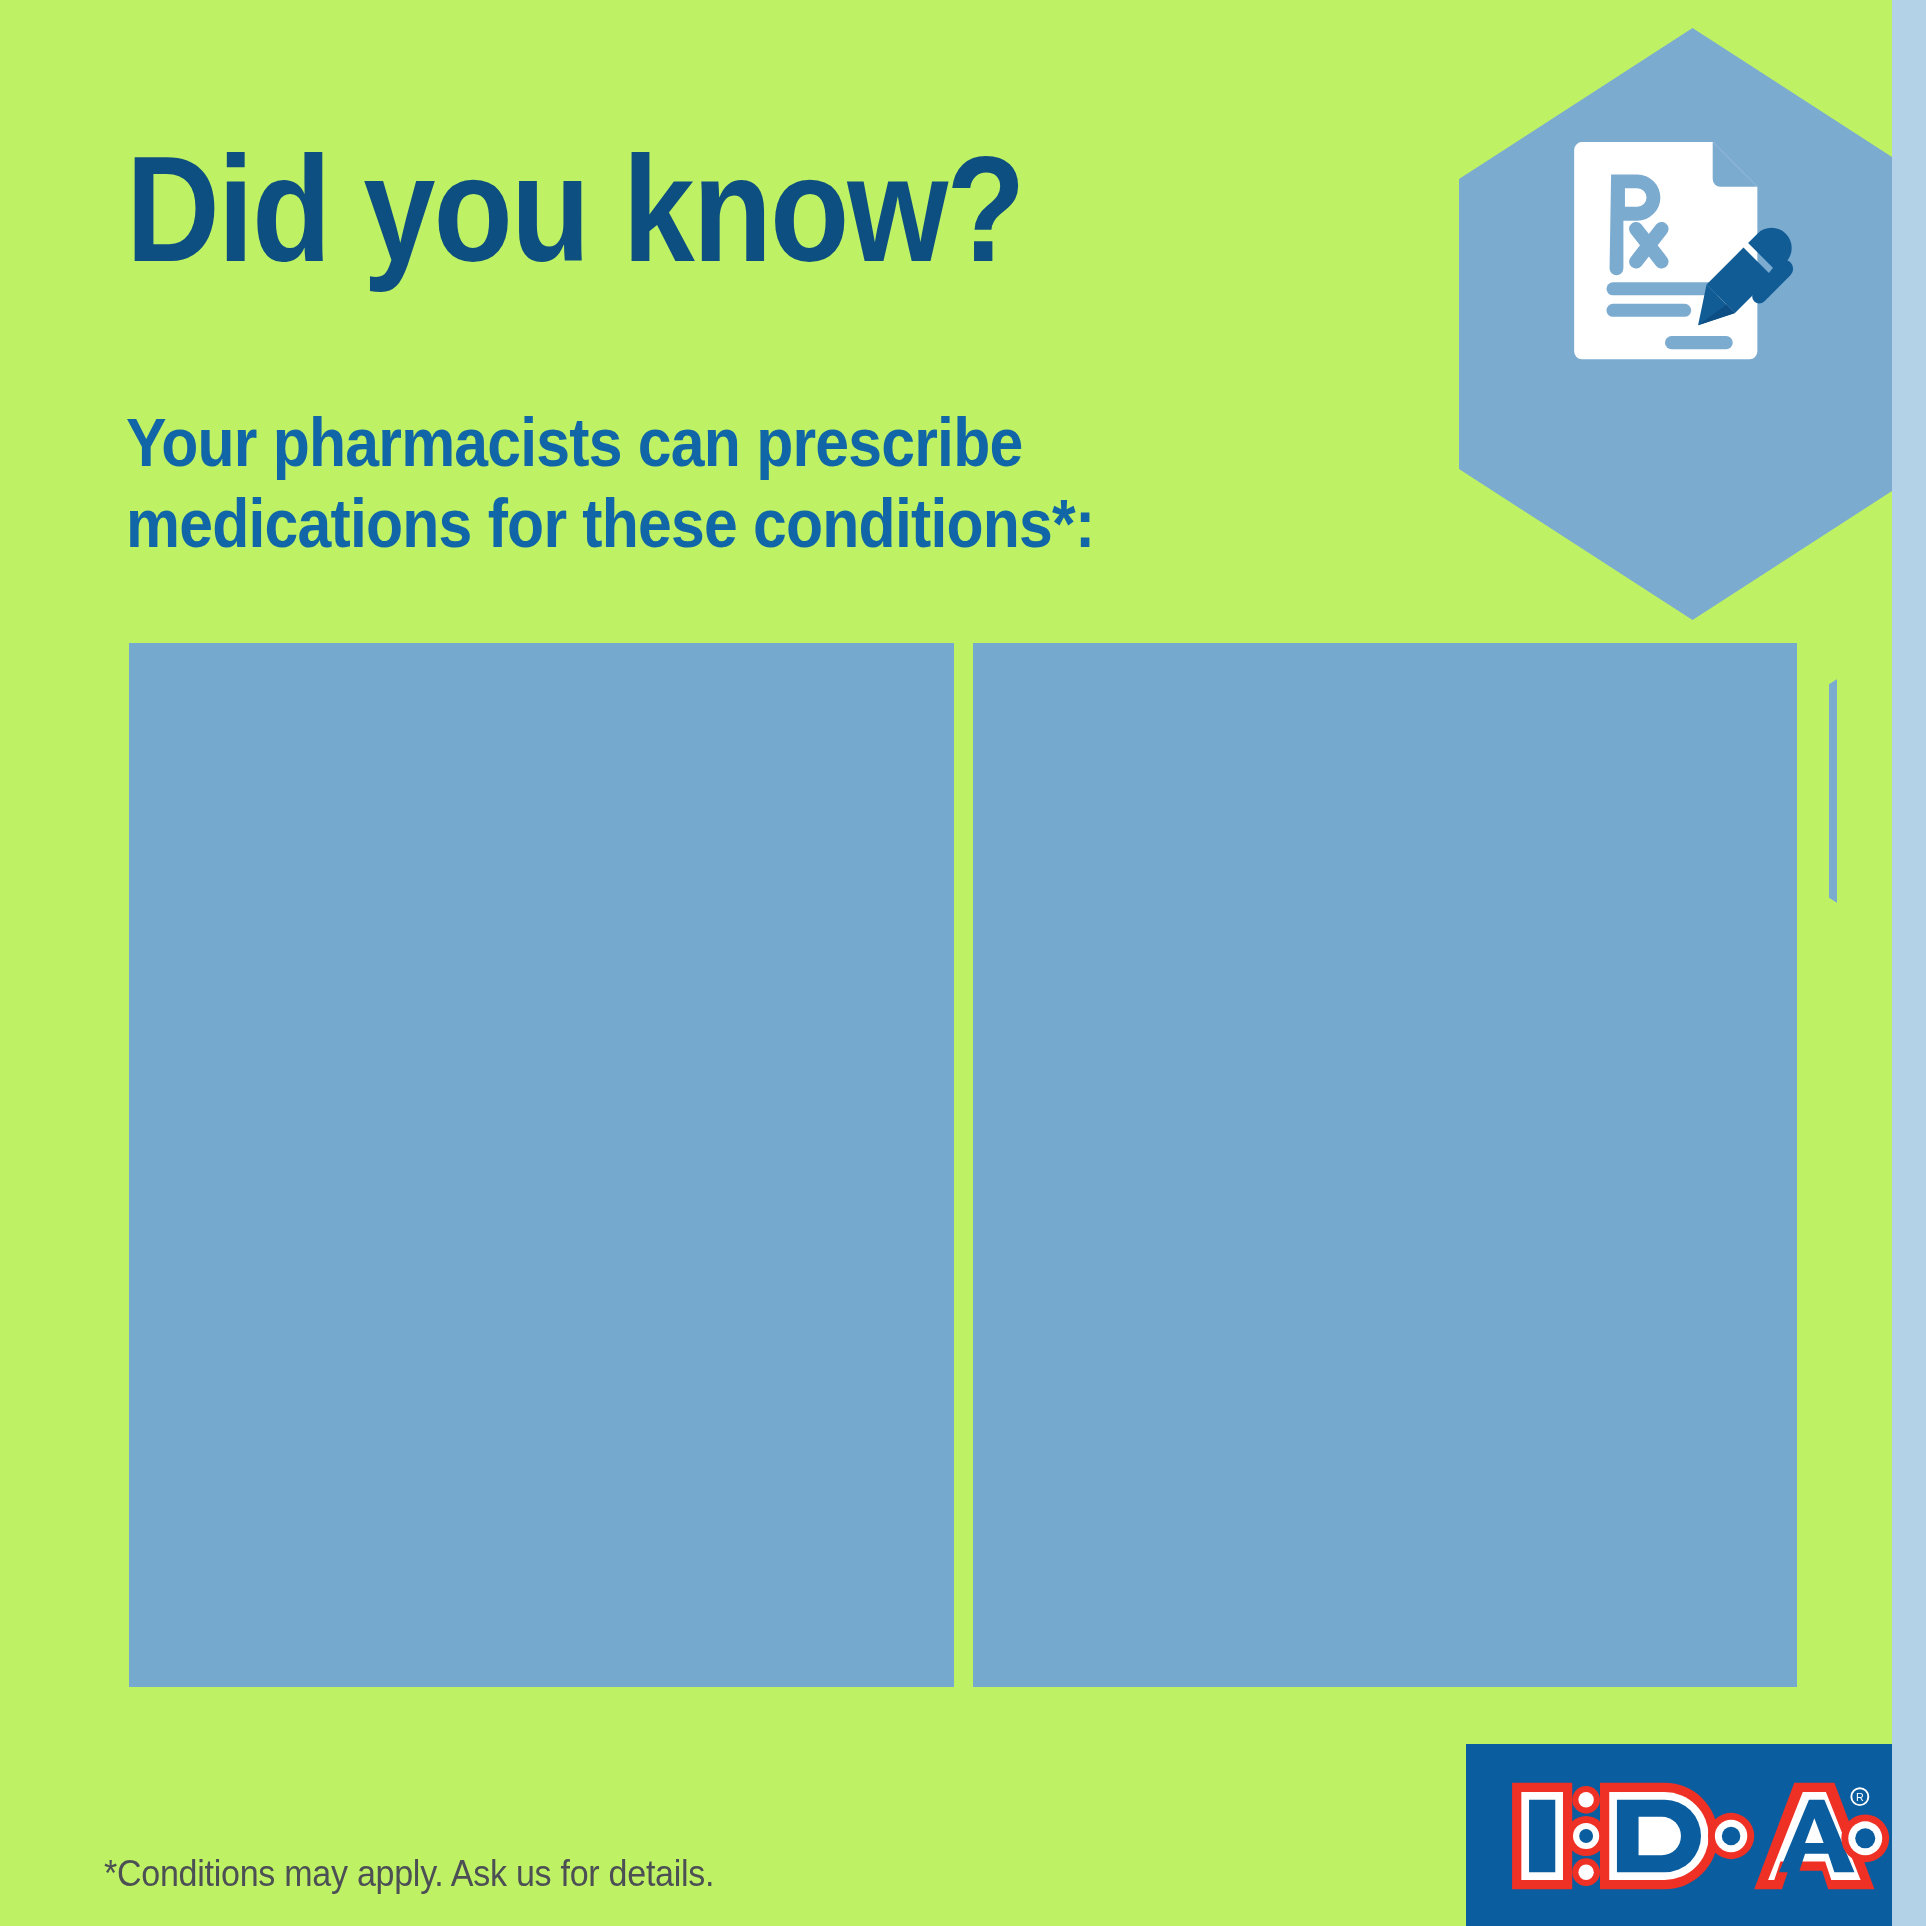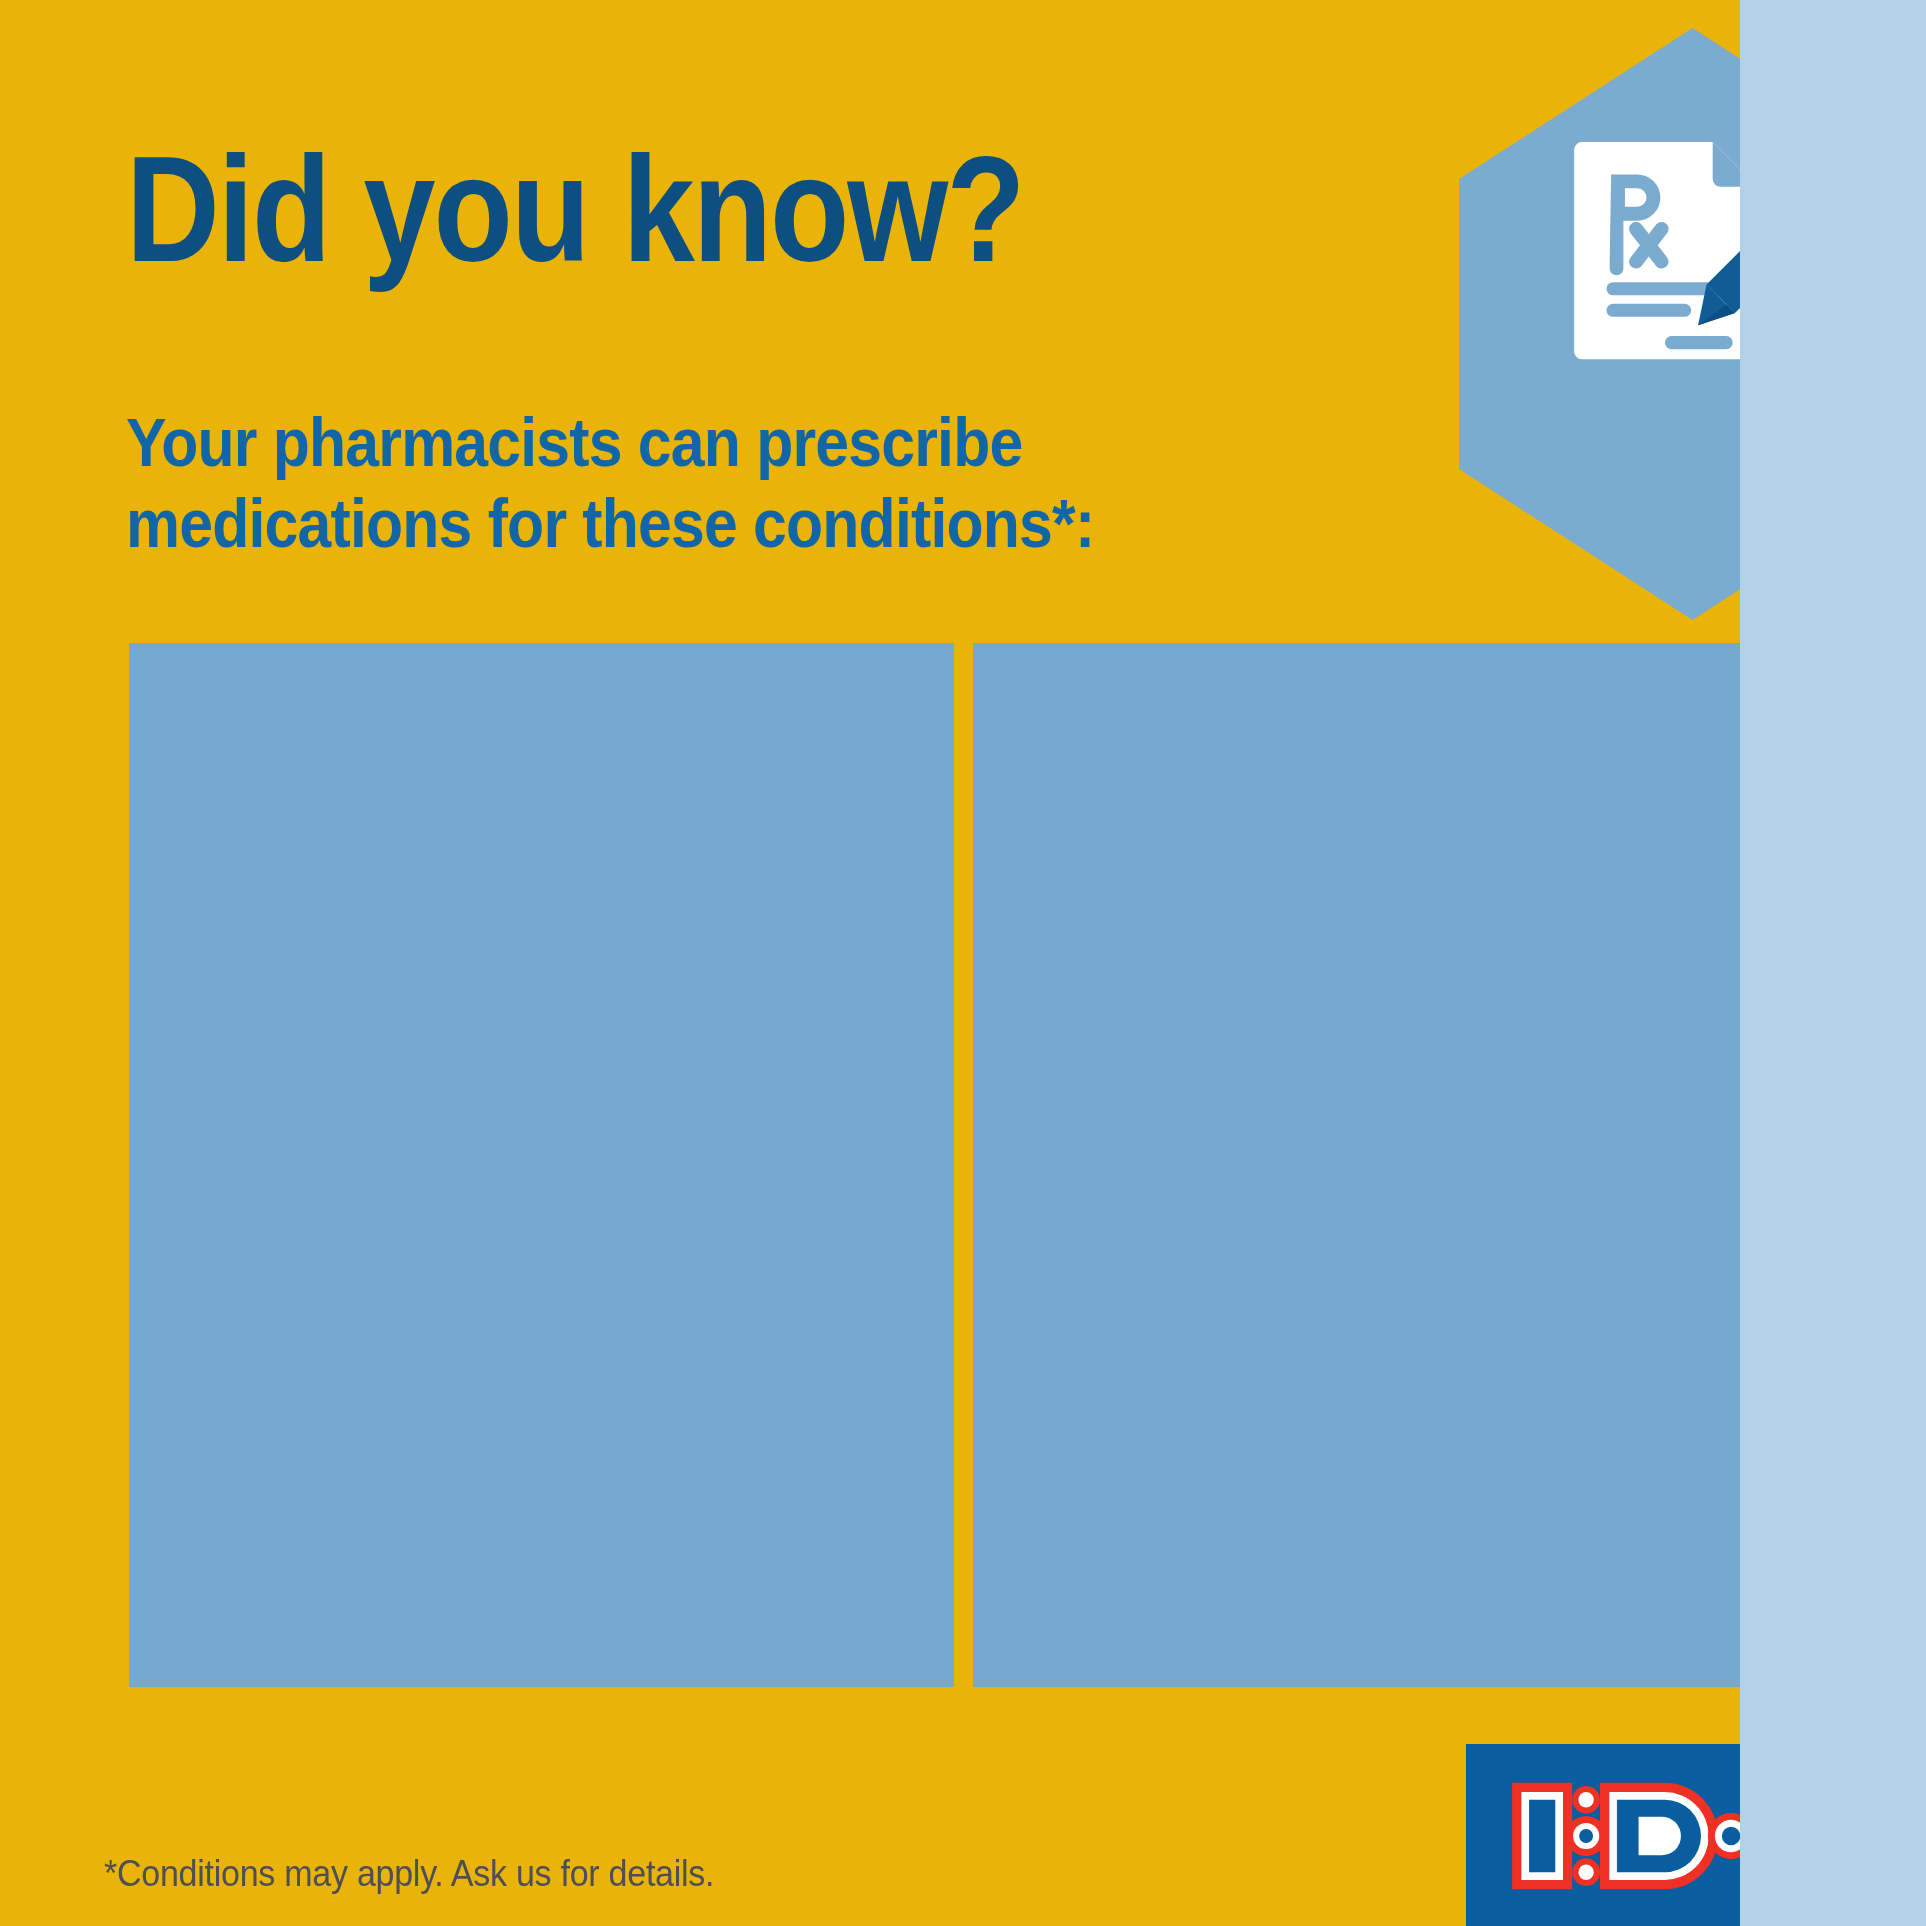--- a/index.html
+++ b/index.html
@@ -5,22 +5,22 @@
 <style>
   html,body{margin:0;padding:0;}
   body{
     width:1926px;height:1926px;
     background:#b4d2e7;
     font-family:"Liberation Sans", sans-serif;
     overflow:hidden;
   }
   #poster{
     position:relative;
-    width:1740px;height:1926px;
-    background:#eab308;
+    width:1892px;height:1926px;
+    background:#bef264;
     overflow:hidden;
   }
 
   
   .hex-solid{
     position:absolute;
     left:1459px; top:28px;
     width:467px; height:592px;
     background:#7cabd0;
     clip-path:polygon(50% 0%, 100% 25.5%, 100% 74.5%, 50% 100%, 0% 74.5%, 0% 25.5%);

